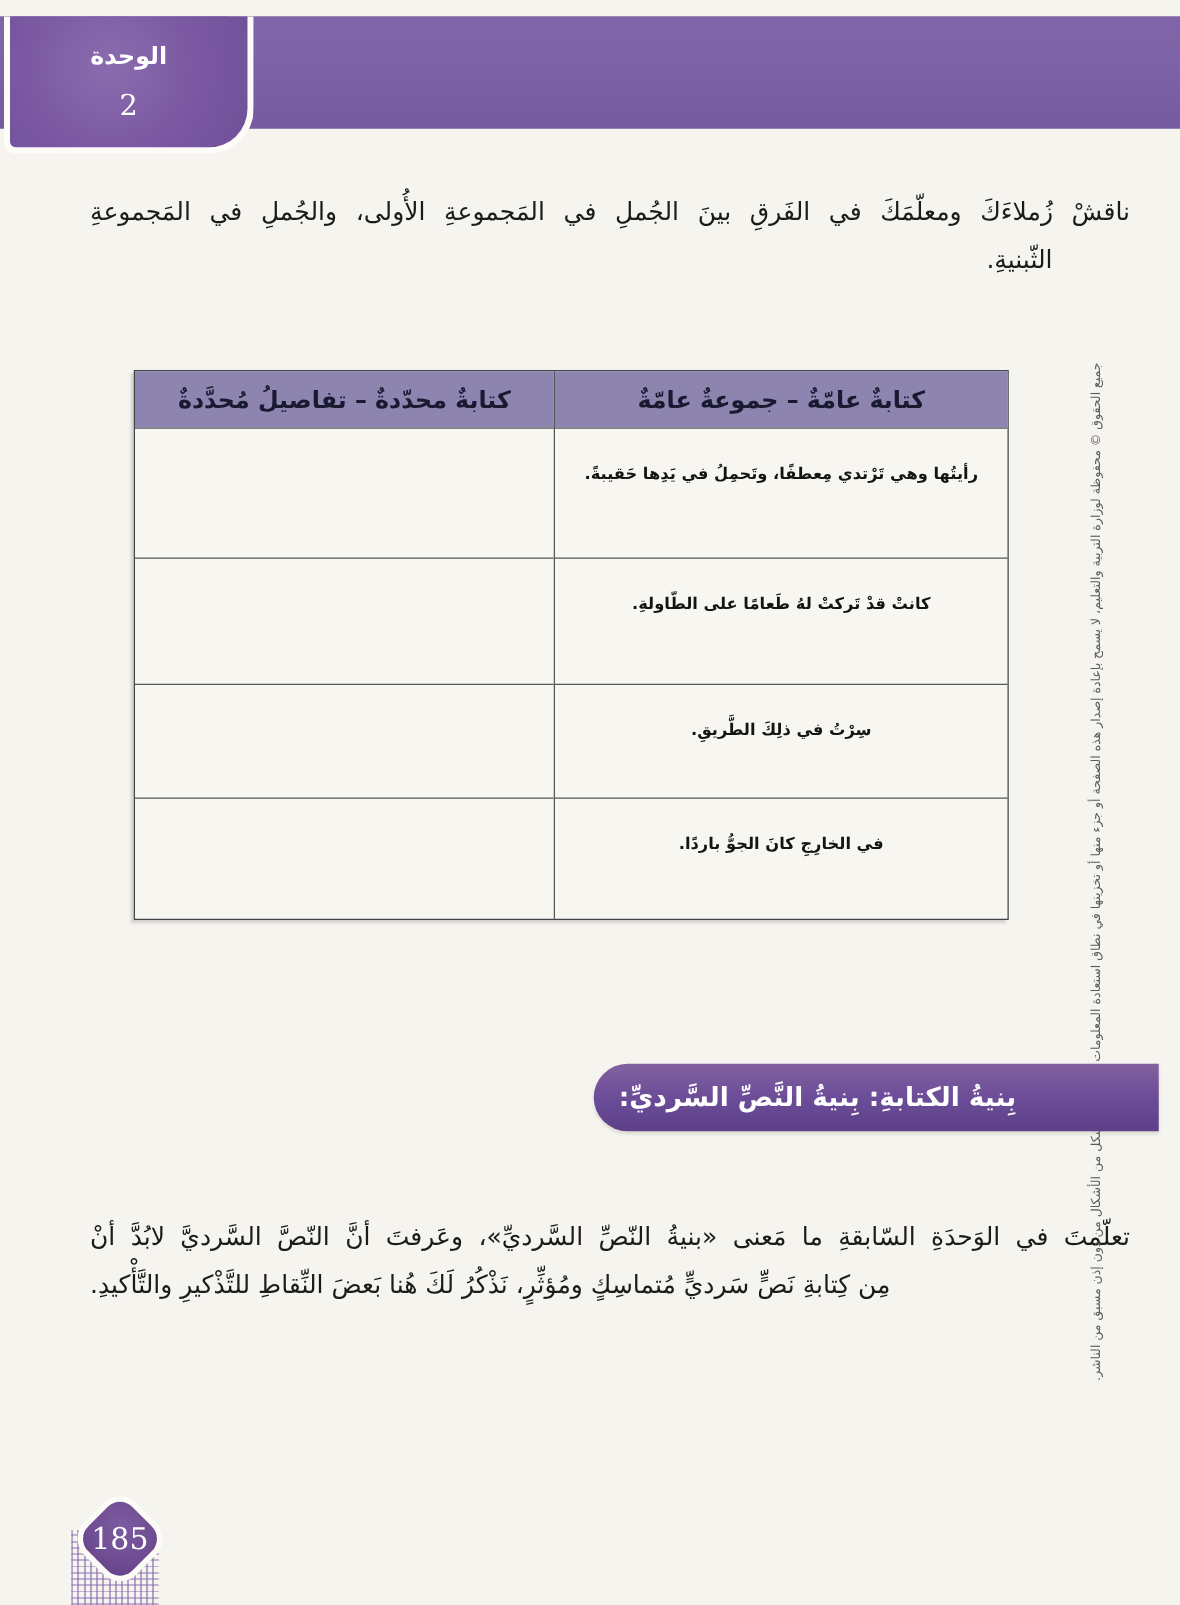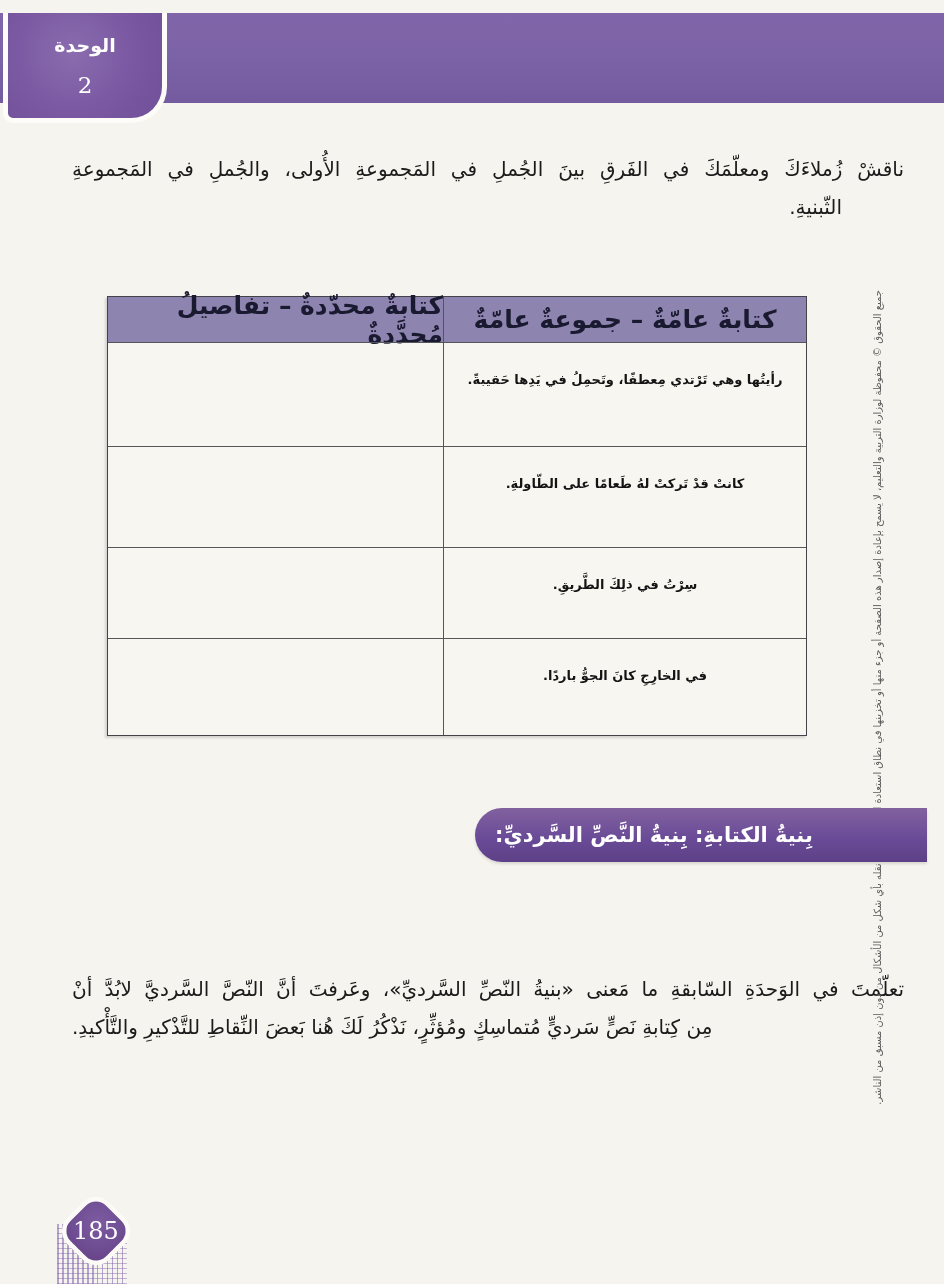--- a/index.html
+++ b/index.html
@@ -9,21 +9,21 @@
     position:relative; width:944px; height:1284px;
     background:#f6f4ee; overflow:hidden;
   }
 
   
   .top-band {
     position:absolute; left:0; top:13px; width:944px; height:90px;
     background:linear-gradient(180deg,#8165aa 0%,#7c62a6 45%,#745a9e 100%);
   }
   .unit-tab {
-    position:absolute; left:3px; top:13px; width:164px; height:110px;
+    position:absolute; left:3px; top:13px; width:200px; height:110px;
     background:radial-gradient(circle at 42% 38%, #8a6cae 0%, #7a58a2 55%, #6f5097 100%);
     border:5px solid #fdfcf9; border-top:none;
     border-radius:0 0 36px 10px;
     color:#fff; text-align:center;
     display:flex; flex-direction:column; align-items:center; justify-content:center;
     gap:16px; z-index:4;
   }
   .unit-label { font-size:19px; font-weight:bold; }
   .unit-number { font-size:23px; font-family:"DejaVu Serif", serif; }
 
@@ -44,42 +44,42 @@
     direction:rtl;
     border:1.6px solid #43434a;
     background:#f8f6f1;
     box-shadow:-2px 2px 2px rgba(110,110,115,.25);
     z-index:2;
   }
   .wtable .cell { direction:rtl; }
   .th {
     background:#8d84b0;
     display:flex; align-items:center; justify-content:center;
-    font-size:25px; font-weight:bold; color:#191930;
+    font-size:19px; font-weight:bold; color:#191930;
   }
   .td {
     padding-top:24px; text-align:center;
     font-size:13px; font-weight:bold; color:#141414; line-height:26px;
     padding-left:6px; padding-right:6px;
   }
   .col-general { border-left:1px solid #55555c; }
   .row-border { border-top:1px solid #55555c; }
 
   
   .spine {
     position:absolute; left:872px; top:1046px; width:756px; height:16px;
     transform-origin:0 0; transform:rotate(-90deg);
     direction:rtl; text-align:right; white-space:nowrap;
     font-size:10px; letter-spacing:-0.3px; color:#5a5a5a;
     z-index:1;
   }
 
   
   .ribbon {
-    position:absolute; left:475px; top:808px; width:452px; height:54px;
+    position:absolute; left:475px; top:851px; width:452px; height:54px;
     background:linear-gradient(180deg,#82619f 0%,#6a4b97 55%,#5d4088 100%);
     border-radius:27px 0 0 27px;
     display:flex; align-items:center; justify-content:flex-end;
     direction:rtl; padding-left:20px;
     box-shadow:0 2px 3px rgba(0,0,0,.12);
     z-index:3;
   }
   .ribbon span { color:#ffffff; font-size:21px; font-weight:bold; }
 
   

